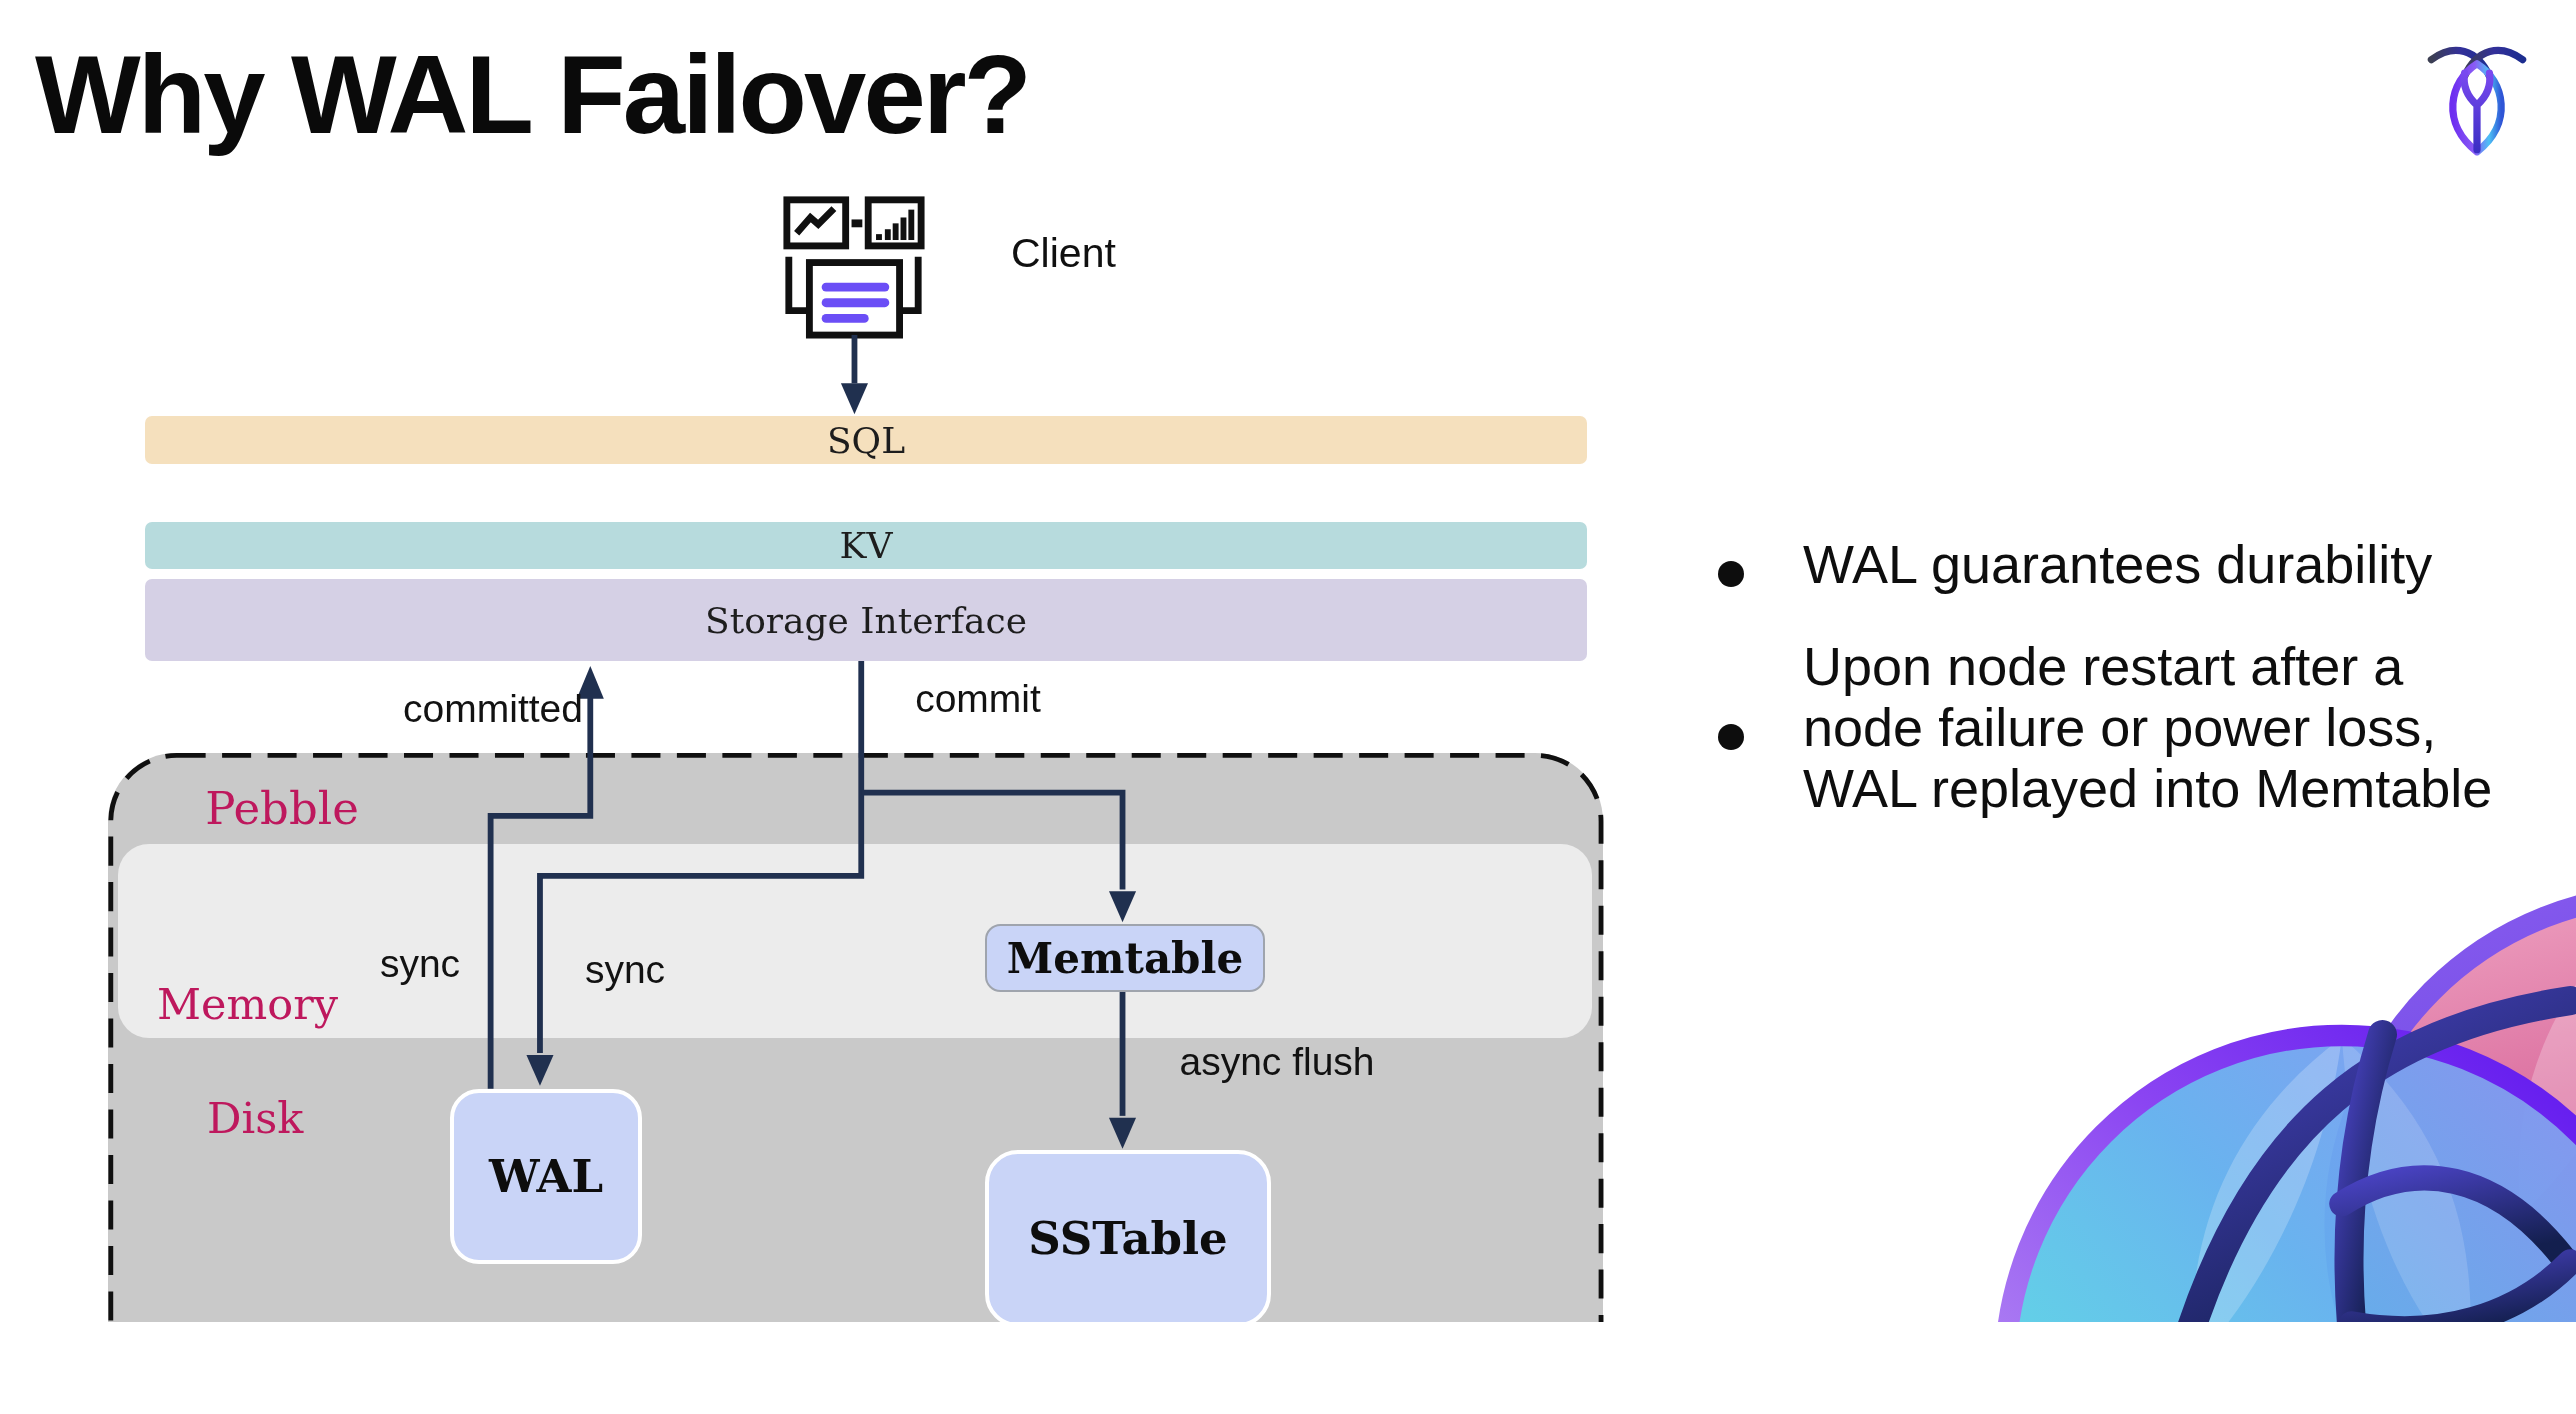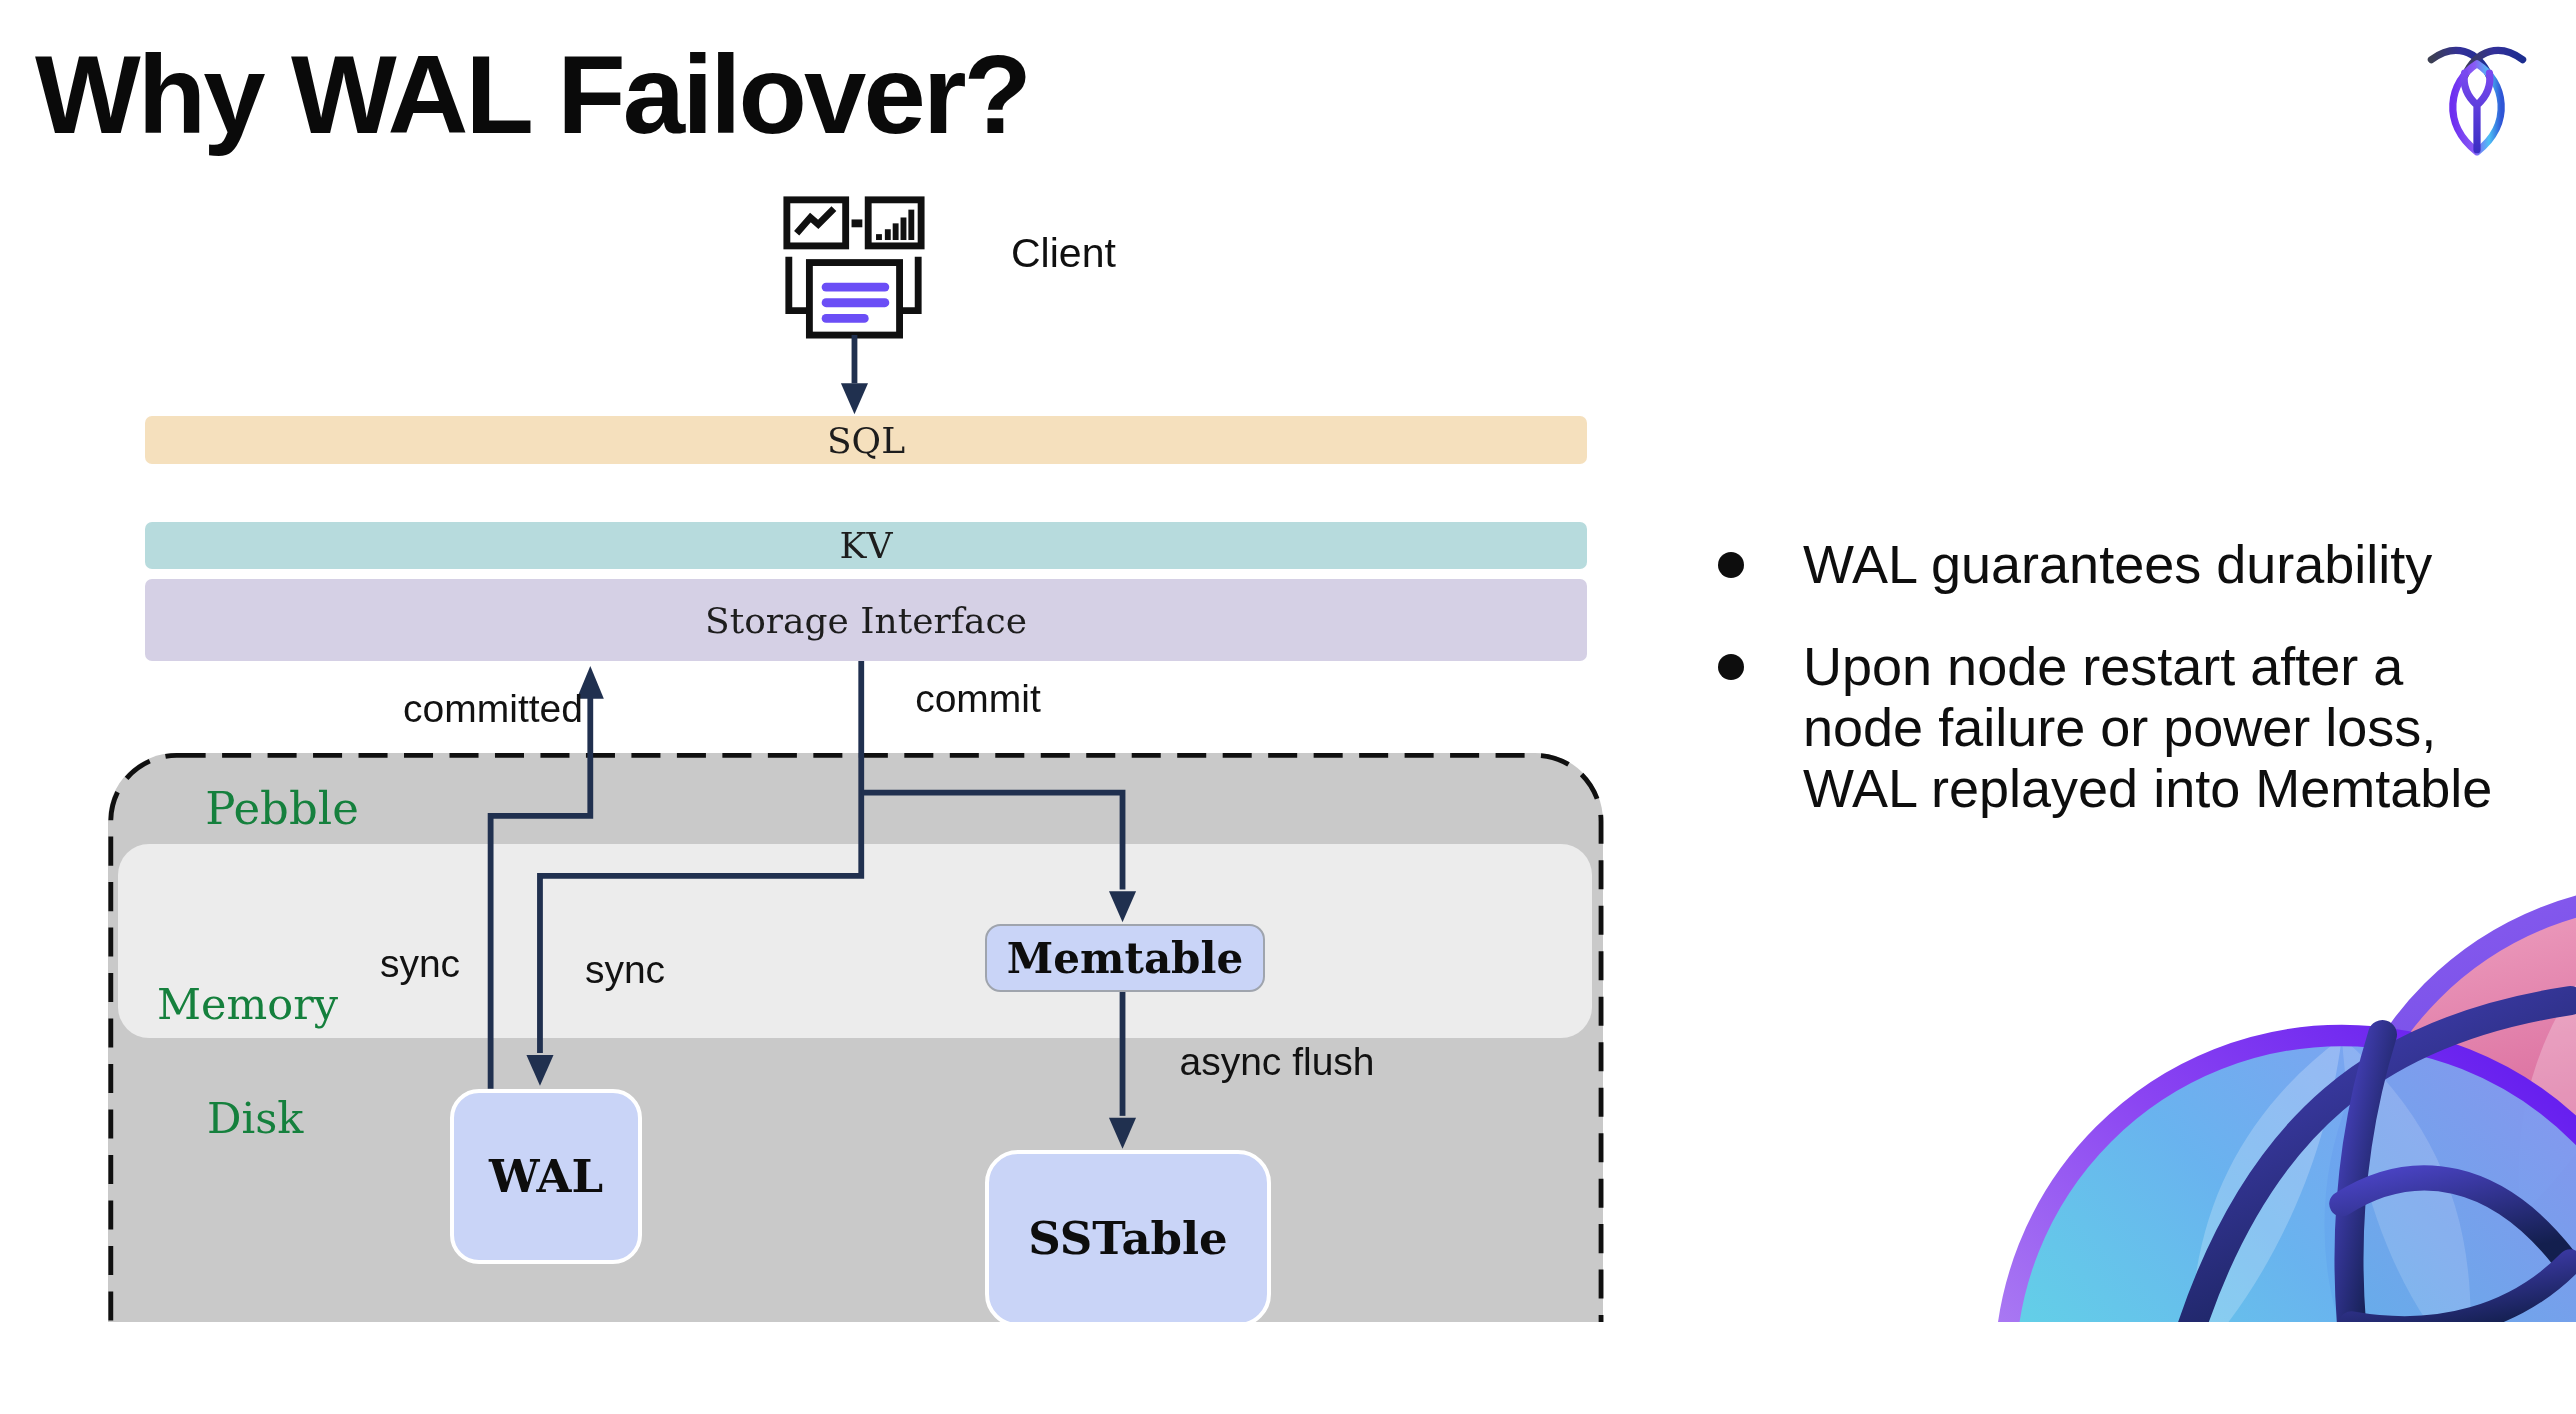--- a/index.html
+++ b/index.html
@@ -25,21 +25,21 @@
   .bar-sql{top:416px;height:48px;background:var(--c-sql_bar);}
   .bar-kv{top:522px;height:47px;background:var(--c-kv_bar);}
   .bar-storage{top:579px;height:82px;background:var(--c-storage_bar);}
 
   
   .pebble-box{position:absolute;left:108px;top:753px;width:1495px;height:646px;
               background:var(--c-pebble_bg);border-radius:68px;}
   .memory-zone{position:absolute;left:9.7px;top:91px;width:1474px;height:194px;
                background:var(--c-memory_bg);border-radius:31px;}
   .zlabel{position:absolute;font-family:"DejaVu Serif","Liberation Serif",serif;
-          color:#15803d;white-space:nowrap;}
+          color:#be185d;white-space:nowrap;}
   .lbl-pebble{left:282px;top:782px;font-size:45px;transform:translateX(-50%);}
   .lbl-memory{left:157px;top:979px;font-size:43px;}
   .lbl-disk{left:207px;top:1093px;font-size:43px;}
 
   
   .node{position:absolute;display:flex;align-items:center;justify-content:center;
         background:var(--c-node_fill);
         font-family:"DejaVu Serif","Liberation Serif",serif;font-weight:bold;color:#0d0d0d;}
   .node-wal{left:450px;top:1089px;width:184px;height:167px;border:4.8px solid #ffffff;
             border-radius:29px;font-size:45px;}
@@ -59,21 +59,21 @@
 
   
   .connectors{position:absolute;left:0;top:0;width:2576px;height:1415px;pointer-events:none;}
   .edge{stroke:var(--c-arrow);stroke-width:6;fill:none;}
   .edge-head{fill:var(--c-arrow);stroke:none;}
   .pebble-dash{fill:none;stroke:#101010;stroke-width:5;stroke-dasharray:30 17;}
 
   
   .bullet-list{position:absolute;left:1689px;top:534px;width:871px;margin:0;padding:0;
                list-style:none;}
-  .bullet-item{display:flex;align-items:flex-start;margin:0 0 41px 0;}
+  .bullet-item{display:flex;align-items:center;margin:0 0 41px 0;}
   .bullet-dot{flex:0 0 auto;width:26px;height:26px;border-radius:50%;background:#0d0d0d;
               margin:18.4px 0 0 29px;}
   .bullet-text{margin-left:59px;width:716px;font-size:54px;line-height:61px;color:#0e0e0e;}
 
   
   .brand-graphic{position:absolute;right:0;bottom:0;width:689px;height:484px;}
 </style>
 </head>
 <body>
 

